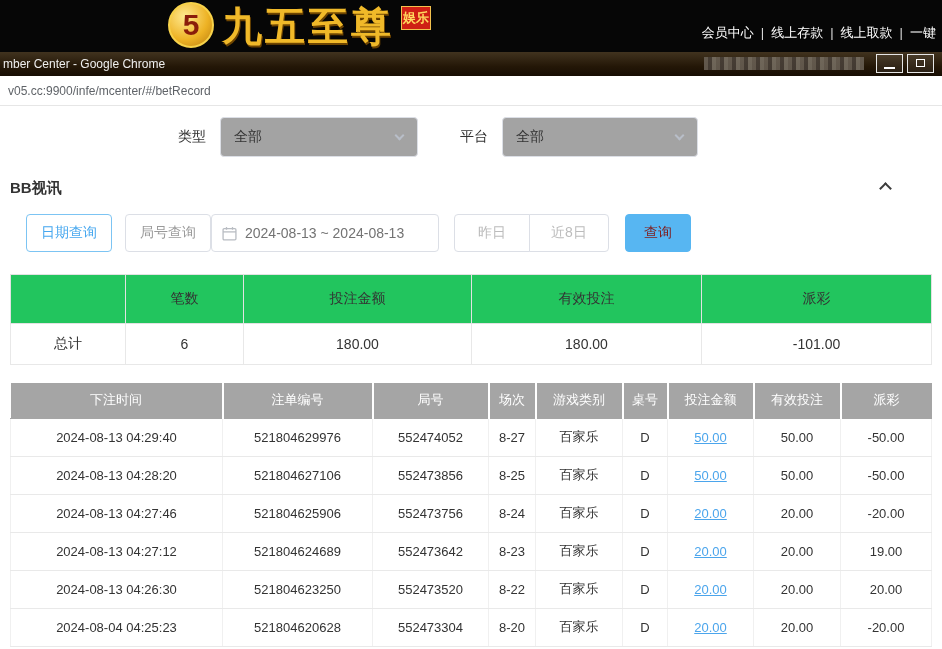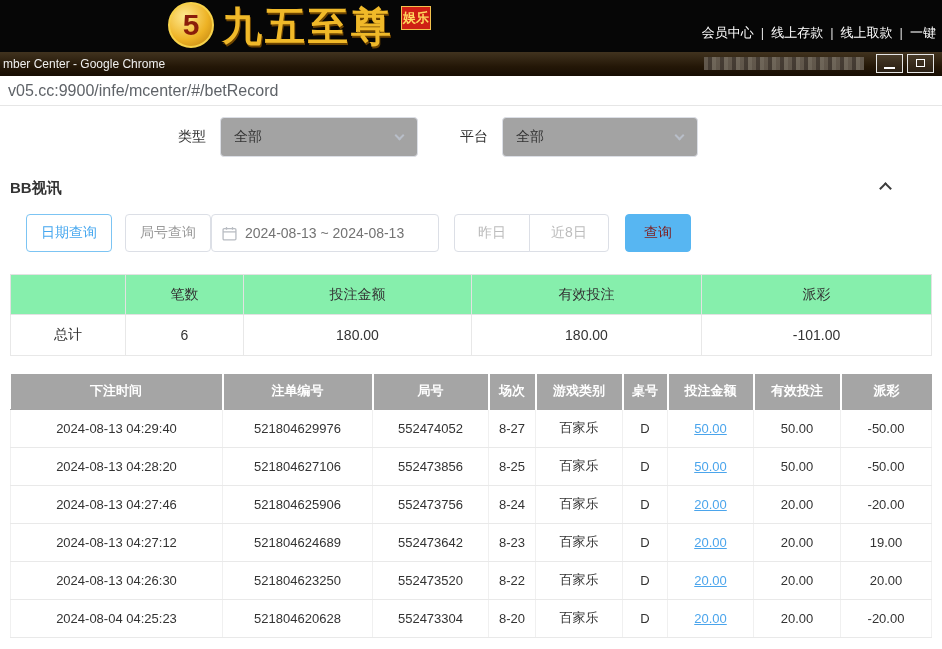--- a/index.html
+++ b/index.html
@@ -29,21 +29,21 @@
                color: #efefef; font-size: 12px; line-height: 24px; padding-left: 3px; }
   .mosaic { position: absolute; top: 5px; right: 78px; width: 160px; height: 13px; opacity: .85;
             background: repeating-linear-gradient(90deg, #6b6257 0 4px, #49413a 4px 8px, #7a7266 8px 12px); }
   .win-btns { position: absolute; right: 8px; top: 2px; display: flex; gap: 4px; }
   .win-btn { width: 27px; height: 19px; border: 1px solid #e6e6e6; background: rgba(255,255,255,0.07); cursor: pointer; }
   .glyph-min { display: block; width: 11px; height: 2px; background: #fff; margin: 12px auto 0; }
   .glyph-max { display: block; width: 9px; height: 8px; border: 1px solid #fff; margin: 4px auto 0; }
 
   
   .url-bar { height: 30px; background: #fff; border-bottom: 1px solid #e6e6e6;
-             display: flex; align-items: center; padding-left: 8px; font-size: 16px; color: #5f6368; }
+             display: flex; align-items: center; padding-left: 8px; font-size: 12px; color: #5f6368; }
 
   
   .content { padding: 0 10px; }
 
   .filter-row { display: flex; align-items: center; margin: 11px 0 0 168px; }
   .filter-label { font-size: 14px; color: #333; margin-right: 14px; }
   .filter-label.second { margin-left: 42px; }
   .select { position: relative; width: 198px; height: 40px; border: 1px solid #dcdfe6; border-radius: 4px;
             display: flex; align-items: center; padding: 0 28px 0 13px; font-size: 14px; color: #333;
             background: #a3a3a3; cursor: pointer; }
@@ -68,29 +68,29 @@
   .cal-icon { display: inline-flex; margin-right: 8px; }
   .btn-group { display: flex; margin-left: 15px; }
   .btn-group .btn { width: 76px; border: 1px solid #dcdfe6; border-radius: 4px; color: #bcbcbc; margin-left: -1px; }
   .btn-group .btn.active { border: 1px solid #6fc0f5; color: #46a7ef; z-index: 1; }
   .btn-group .btn:first-child { border-radius: 4px 0 0 4px; margin-left: 0; }
   .btn-group .btn:last-child  { border-radius: 0 4px 4px 0; width: 80px; }
   .btn-search { width: 66px; margin-left: 16px; background: #57b6f2; border: 1px solid #57b6f2; color: #7f1d1d; }
 
   
   table.summary { width: 100%; border-collapse: collapse; table-layout: fixed; font-size: 14px; }
-  .summary th { background: #86efac; height: 40px; border: 1px solid #e2e2e2; color: #333;
+  .summary th { background: #22c55e; height: 49px; border: 1px solid #e2e2e2; color: #333;
                 font-weight: normal; text-align: center; }
   .summary td { background: #fff; height: 41px; border: 1px solid #e8e8e8; color: #333; text-align: center; }
   .summary col.sc0 { width: 115px; } .summary col.sc1 { width: 118px; }
   .summary col.sc2 { width: 228px; } .summary col.sc3 { width: 230px; }
 
   
   table.records { width: 100%; border-collapse: collapse; table-layout: fixed; font-size: 13px; margin-top: 18px; }
-  .records th { background: #a5a5a5; color: #fff; height: 35px; font-weight: bold; text-align: center;
+  .records th { background: #a5a5a5; color: #fff; height: 35px; font-weight: normal; text-align: center;
                 border-bottom: 1px solid #a5a5a5; }
   .records th:not(:last-child) { border-right: 2px solid #fff; }
   .records td { height: 38px; text-align: center; color: #333; background: #fff;
                 border: 1px solid #f0f0f0; border-bottom: 1px solid #e9e9e9; }
   .records a.bet-link { color: #4ba5ec; text-decoration: underline; cursor: pointer; }
   .neg { color: #f0443e; }
   .records col.rc0 { width: 212px; } .records col.rc1 { width: 150px; } .records col.rc2 { width: 116px; }
   .records col.rc3 { width: 47px; }  .records col.rc4 { width: 87px; }  .records col.rc5 { width: 45px; }
   .records col.rc6 { width: 86px; }  .records col.rc7 { width: 87px; }
 </style>

